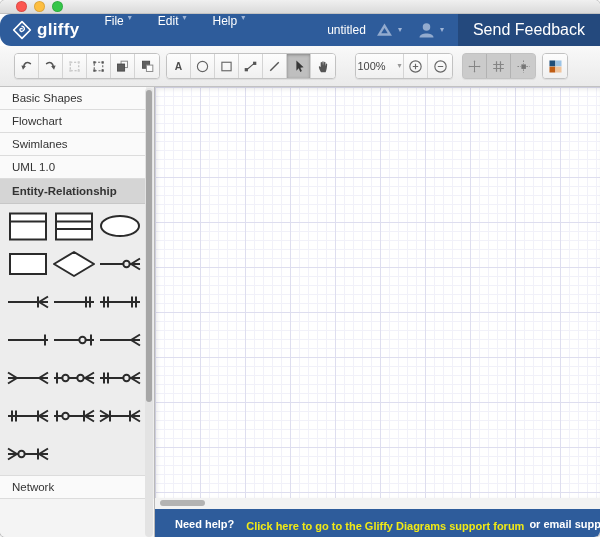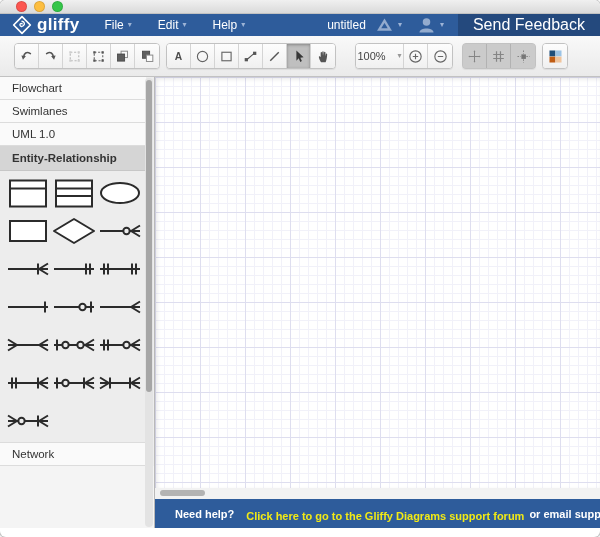--- a/index.html
+++ b/index.html
@@ -6,26 +6,26 @@
   *{box-sizing:border-box;}
   .window{position:relative;width:600px;height:537px;border-radius:6px;overflow:hidden;
     font-family:"Liberation Sans",sans-serif;background:#fff;
     box-shadow:0 0 0 1px rgba(0,0,0,.18), 0 2px 8px rgba(0,0,0,.15);}
   
   .titlebar{height:14px;background:linear-gradient(#f0f0f0,#dadada);border-bottom:1px solid #c2c2c2;
     display:flex;align-items:center;padding-left:16px;gap:7px;}
   .tl{width:11px;height:11px;border-radius:50%;border:1px solid rgba(0,0,0,.12);}
   .tl.red{background:#fc5650;} .tl.yellow{background:#fdbe40;} .tl.green{background:#35c649;}
   
-  .header{height:22px;background:#2e5c9b;display:flex;align-items:center;color:#fff;}
+  .header{height:32px;background:#2e5c9b;display:flex;align-items:center;color:#fff;border-radius:11px;}
   .logo{display:flex;align-items:center;gap:5px;padding:0 12px 0 12px;}
   .logo svg{width:20px;height:20px;display:block;}
   .logo-text{font-size:17px;font-weight:bold;letter-spacing:.3px;line-height:1;padding-bottom:2px;}
   .menus{display:flex;align-items:center;height:100%;}
-  .menu{display:flex;align-items:center;gap:4px;font-size:12px;padding:0 13px;height:100%;cursor:default;}
+  .menu{display:flex;gap:4px;font-size:12px;padding:0 13px;height:100%;cursor:default;}
   .chev{font-size:8px;color:#9db4d6;line-height:1;}
   .hright{margin-left:auto;display:flex;align-items:center;height:100%;}
   .doc-title{font-size:12px;margin-right:8px;}
   .hdr-ic{display:flex;align-items:center;gap:3px;margin-right:14px;}
   .hdr-ic svg{width:21px;height:21px;display:block;}
   .feedback{height:100%;background:#24497d;display:flex;align-items:center;padding:0 15px;font-size:16px;}
   
   .toolbar{height:41px;background:linear-gradient(#f9f9f9,#eaeaea);border-bottom:1px solid #c2c2c2;
     display:flex;align-items:center;padding-left:14px;}
   .tgroup{display:flex;border:1px solid #c2c2c2;border-radius:4px;overflow:hidden;background:#fff;
@@ -294,20 +294,21 @@
               <rect x="12.2" y="12.2" width="8.3" height="8.3" fill="#f0c49c"></rect>
             </svg>
           </span>
         </div>
       </div>
     </div>
 
   <div class="main">
     <aside class="sidebar">
       <div id="cats-top">
+          <div class="cat">Basic Shapes</div>
           <div class="cat">Flowchart</div>
           <div class="cat">Swimlanes</div>
           <div class="cat">UML 1.0</div>
         </div>
       <div class="cat active">Entity-Relationship</div>
       <div class="shapes" id="shapes">
           <div class="shape">
             <svg viewBox="0 0 44 30" xmlns="http://www.w3.org/2000/svg">
               <rect x="4" y="2.5" width="36" height="26" fill="#fff" stroke="#2b2b2b" stroke-width="2"></rect>
               <line x1="4" y1="10.5" x2="40" y2="10.5" stroke="#2b2b2b" stroke-width="2"></line>

